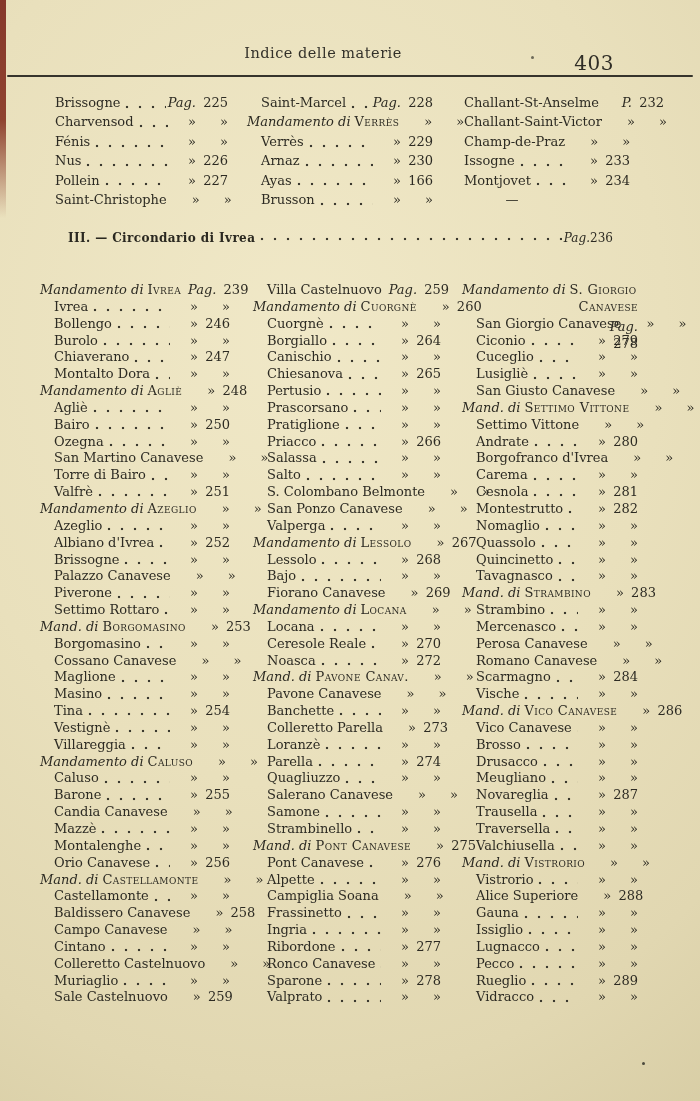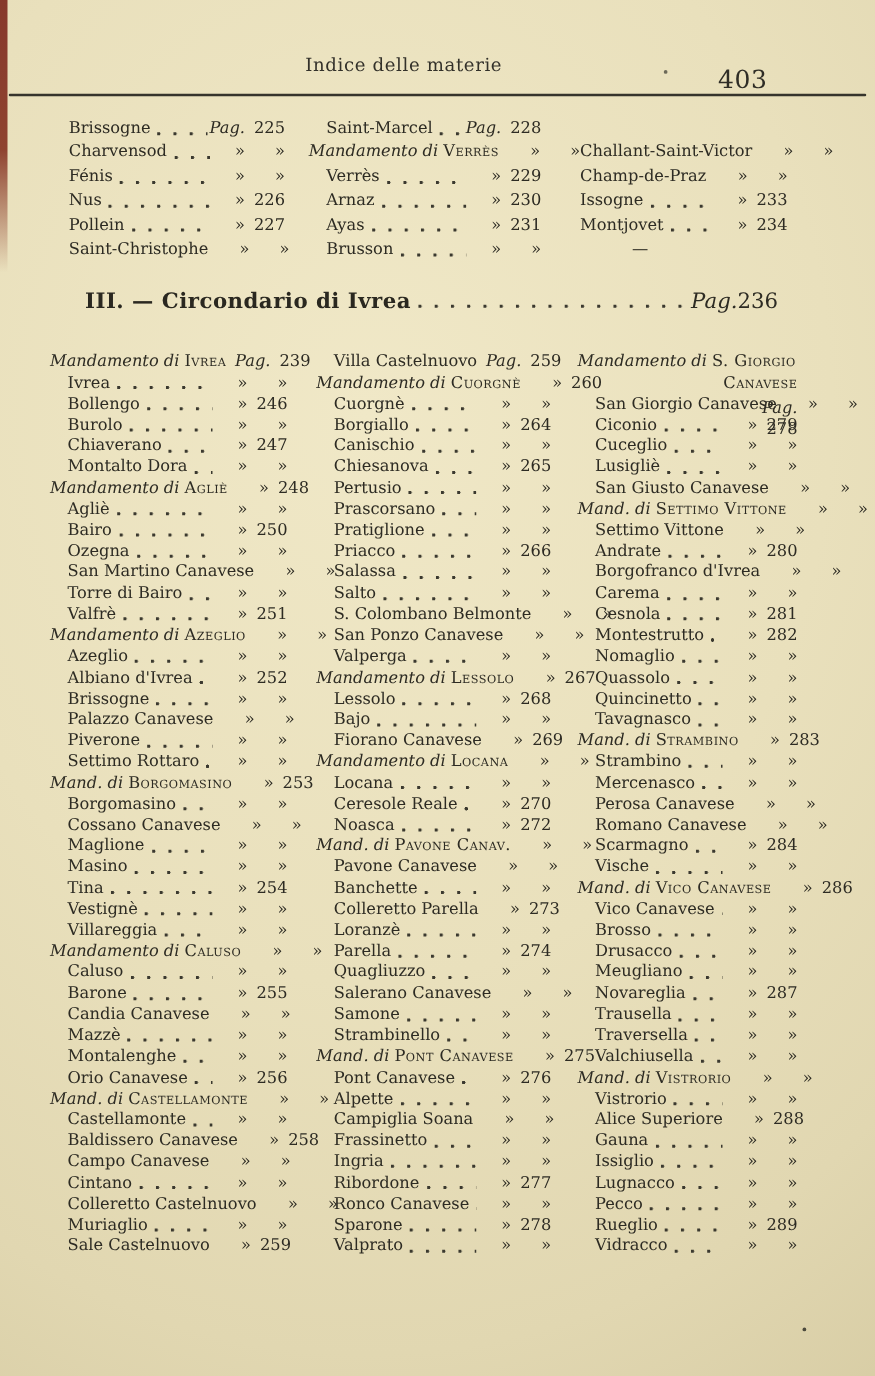--- a/index.html
+++ b/index.html
@@ -50,21 +50,21 @@
   .t-col2{width:186px;padding-right:6px;}
   .t-col3{width:180px;}
 
   
   .vsep{flex:0 0 3px;width:3px;margin:0 3px;border-left:1.3px solid #45433a;border-right:1.3px solid #5a5850;}
   .top-section .vsep{margin-top:2px;margin-bottom:4px;}
 
   
   .heading{
     position:absolute;left:68px;top:231px;width:556px;display:flex;align-items:flex-end;
-    font-size:17px;white-space:nowrap;
+    font-size:12px;white-space:nowrap;
   }
   .h-title{font-weight:bold;letter-spacing:.4px;color:#2a2820;}
   .heading .dots{margin-bottom:4px;}
   .h-page{flex:0 0 auto;width:34px;}
 
   
   .main-section{position:absolute;left:40px;top:282px;width:620px;display:flex;align-items:center;}
   .main-section .row{height:16.85px;line-height:16.85px;}
   .m-col1{width:190px;padding-right:12px;}
   .m-col2{width:188px;padding-right:10px;}
@@ -145,31 +145,37 @@
         <div class="row item">
           <span class="label"><span class="">Arnaz</span></span>
           <span class="dots"></span>
           <span class="marker">»</span>
           <span class="page-n">230</span>
         </div>
         <div class="row item">
           <span class="label"><span class="">Ayas</span></span>
           <span class="dots"></span>
           <span class="marker">»</span>
-          <span class="page-n">231</span>
+          <span class="page-n">166</span>
         </div>
         <div class="row item">
           <span class="label"><span class="">Brusson</span></span>
           <span class="dots"></span>
           <span class="marker">»</span>
           <span class="page-n">»</span>
         </div>
       </div>
     <div class="vsep"></div>
     <div class="t-col3">
+        <div class="row item">
+          <span class="label"><span class="">Challant-St-Anselme</span></span>
+          <span class="dots"></span>
+          <span class="marker it">P.</span>
+          <span class="page-n">232</span>
+        </div>
         <div class="row item">
           <span class="label"><span class="">Challant-Saint-Victor</span></span>
           <span class="dots"></span>
           <span class="marker">»</span>
           <span class="page-n">»</span>
         </div>
         <div class="row item">
           <span class="label"><span class="">Champ-de-Praz</span></span>
           <span class="dots"></span>
           <span class="marker">»</span>

